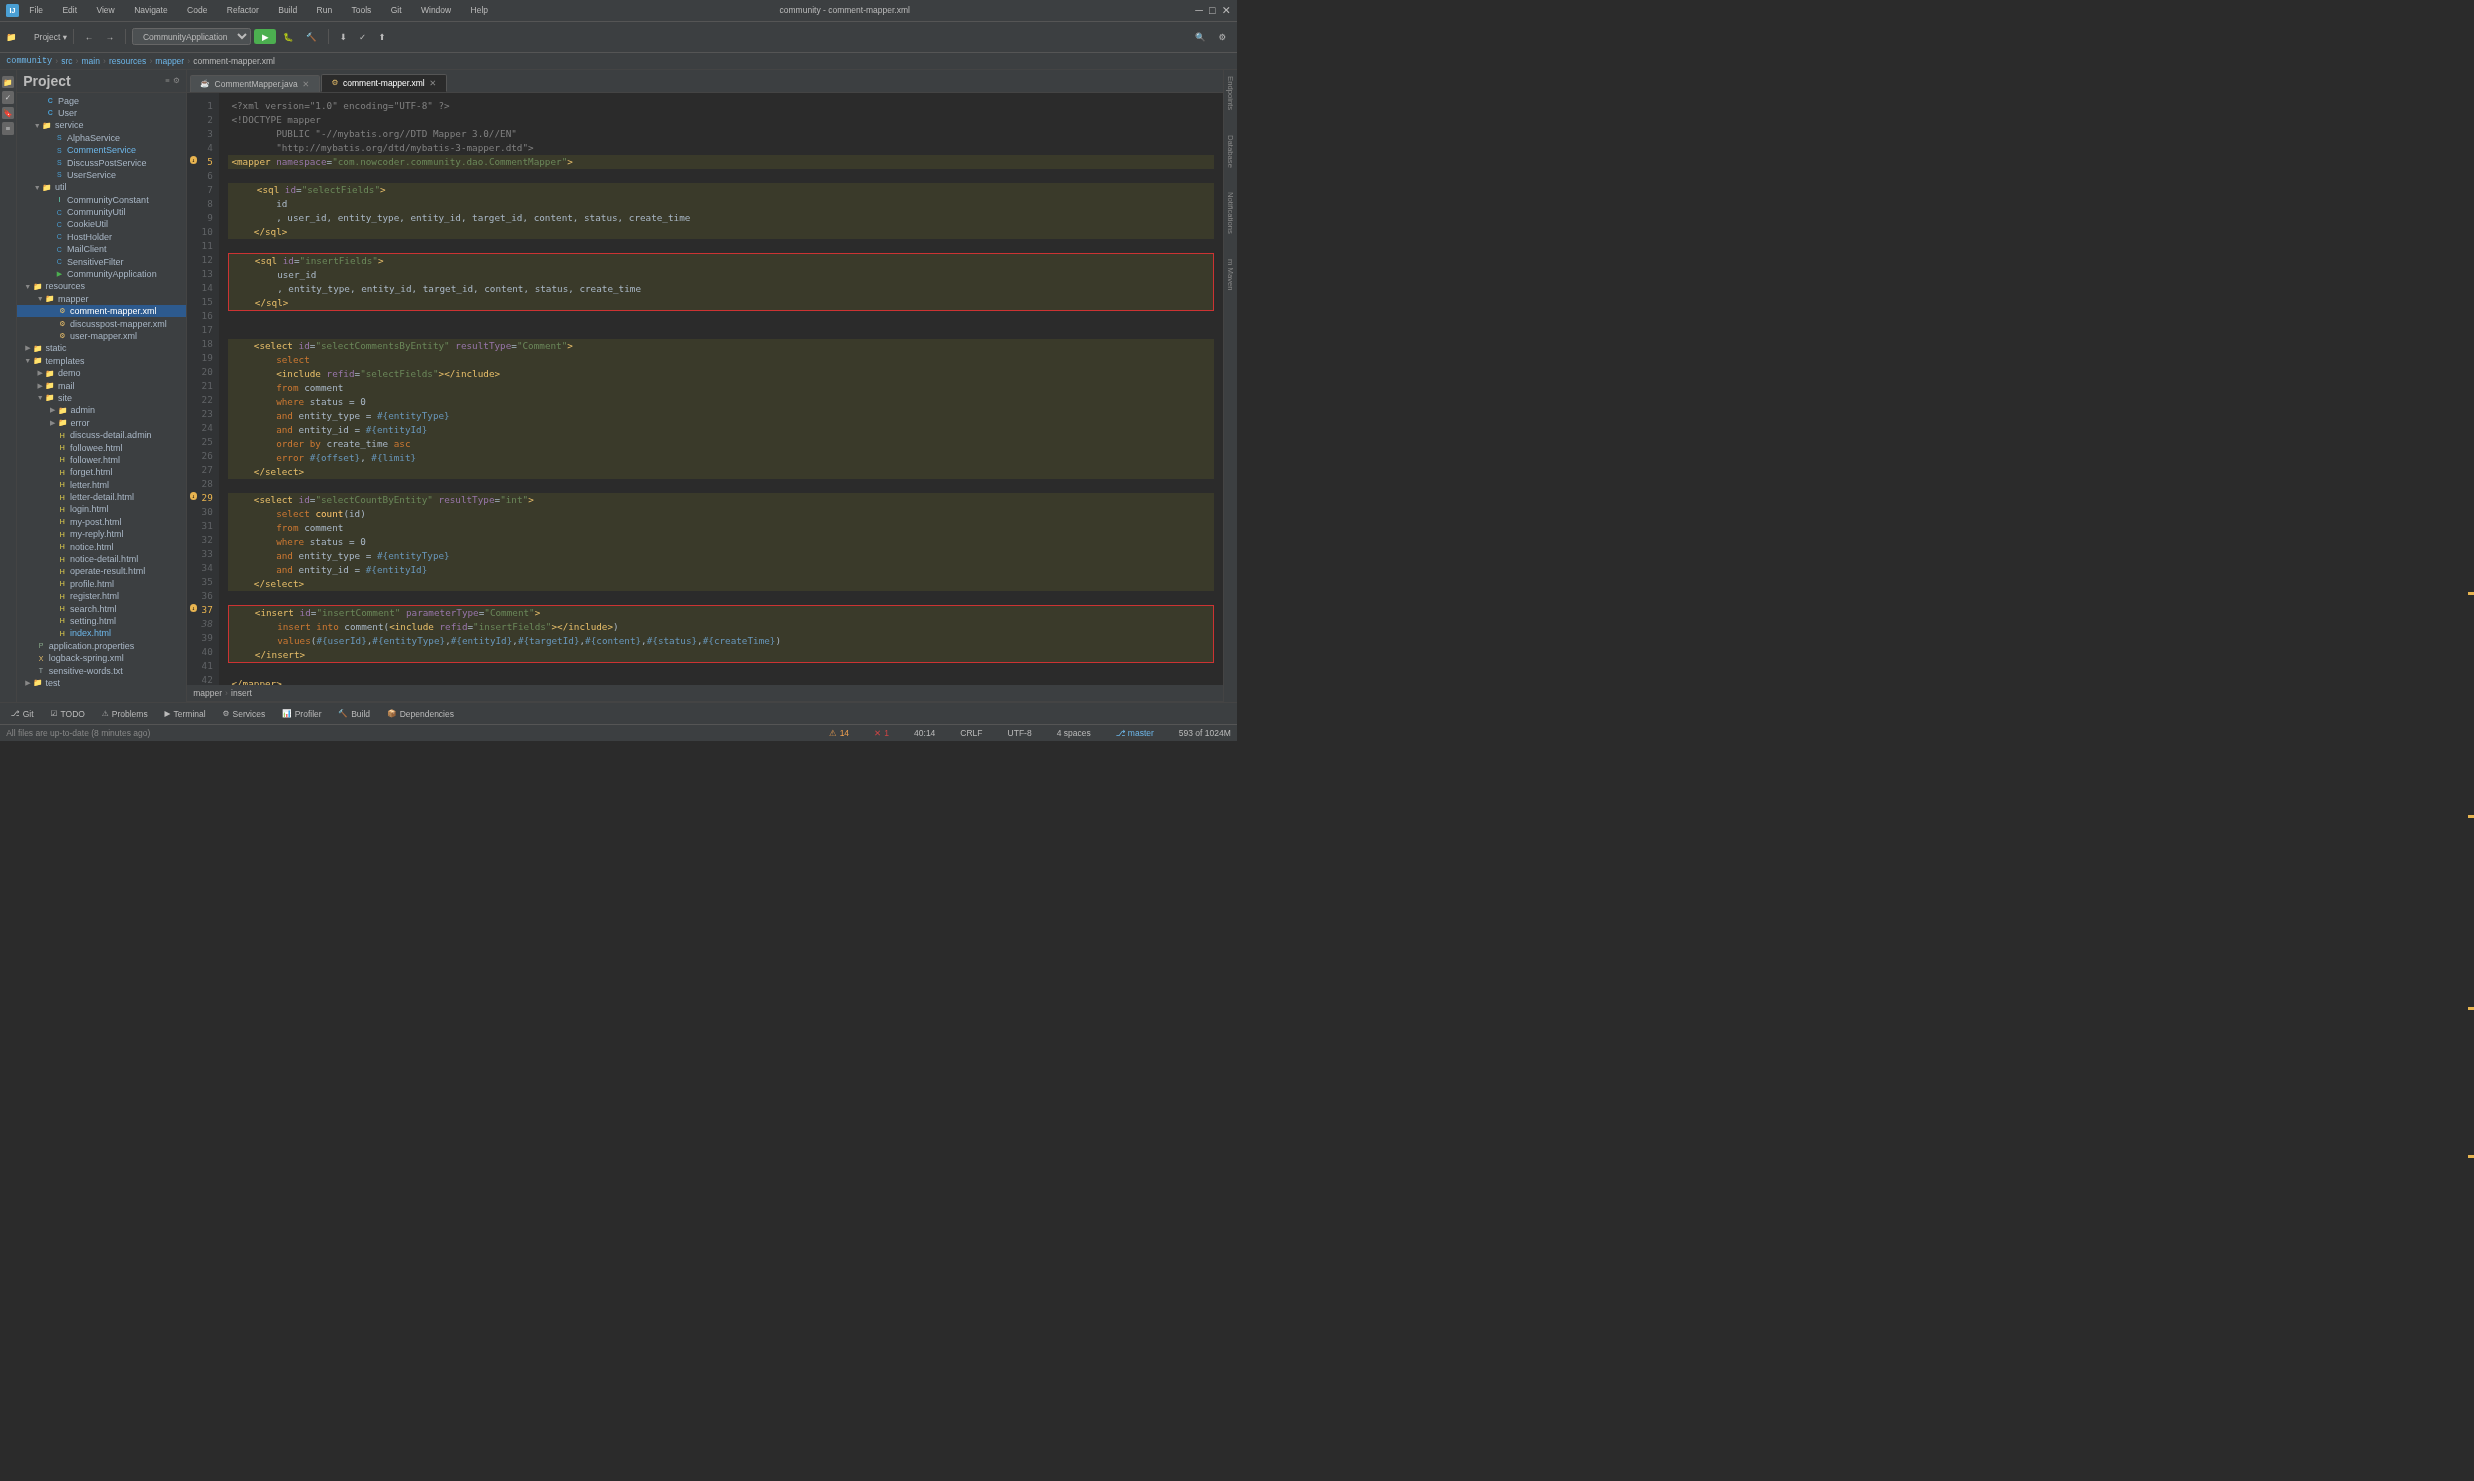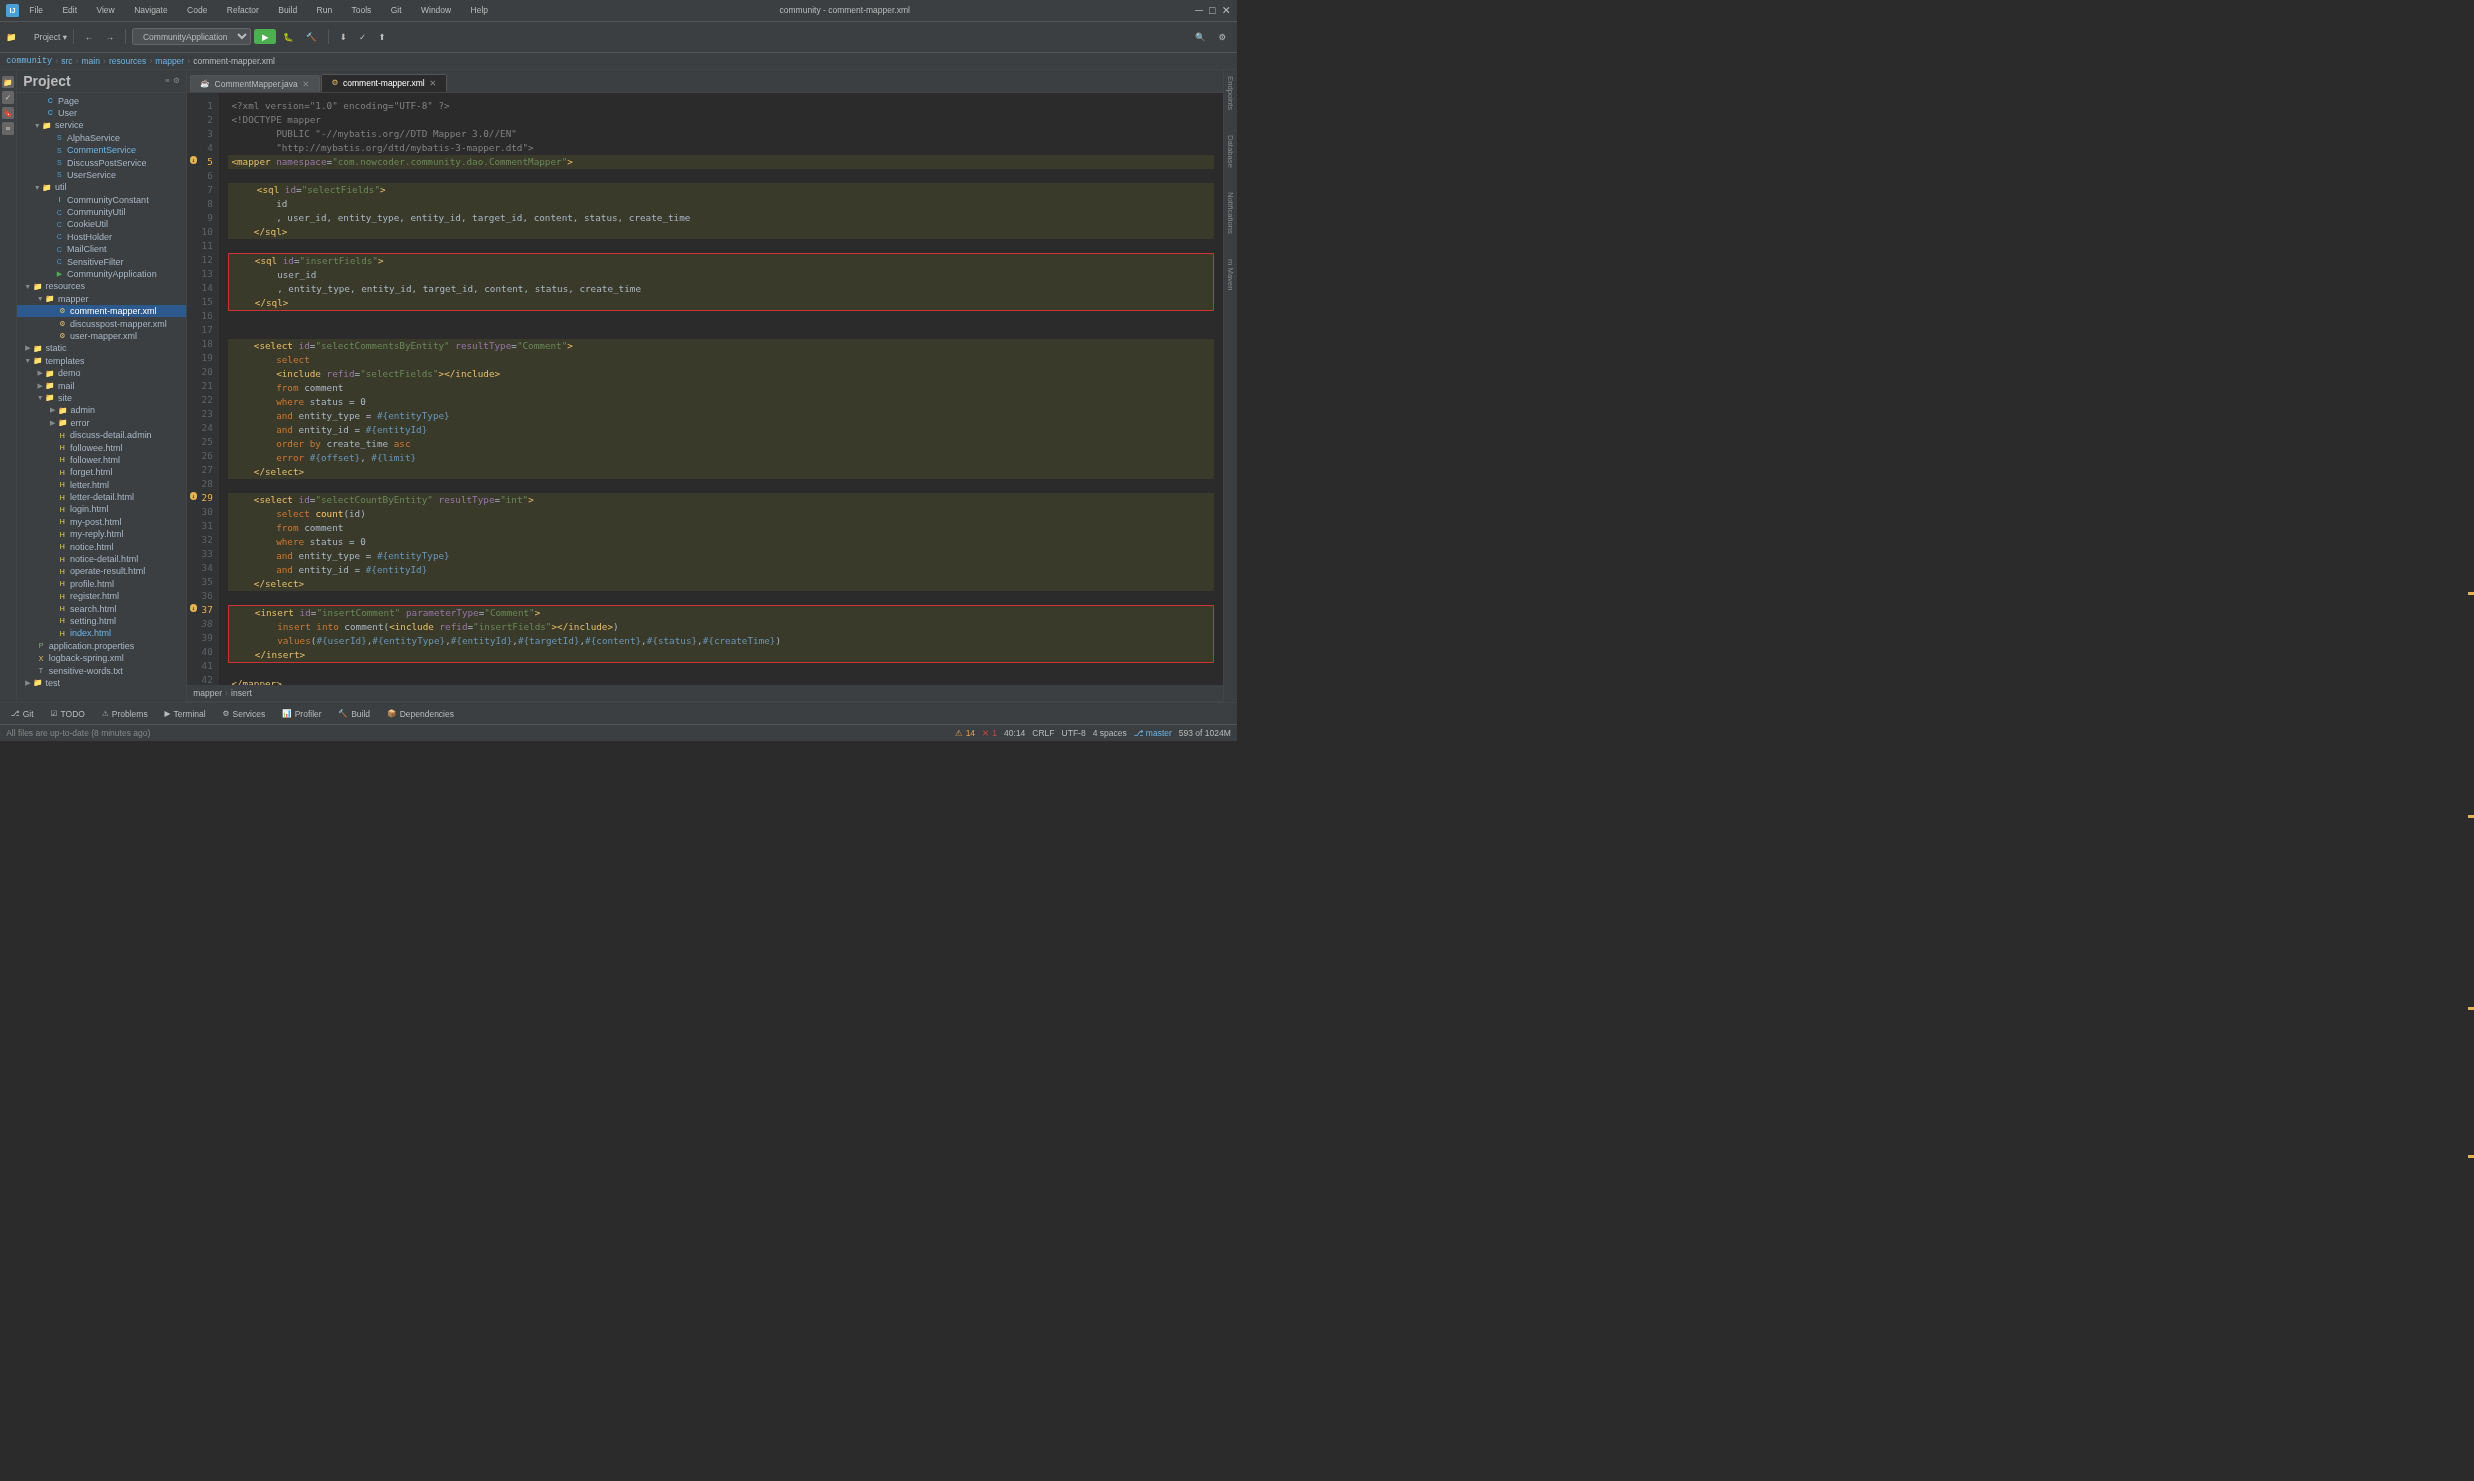--- a/index.html
+++ b/index.html
@@ -140,21 +140,21 @@
     
     #bottom-bar {
       height: 17px;
       background: #3c3f41;
       display: flex;
       align-items: center;
       padding: 0 6.2px;
       font-size: 8.5px;
       color: #bbb;
       border-top: 0.8px solid #555;
-      gap: 7px;
+      gap: 25px;
     }
     .status-item { display: flex; align-items: center; gap: 3.1px; }
     .status-warning { color: #f0a050; }
 
     
     #bottom-tabs {
       height: 21.7px;
       background: #3c3f41;
       display: flex;
       align-items: center;

